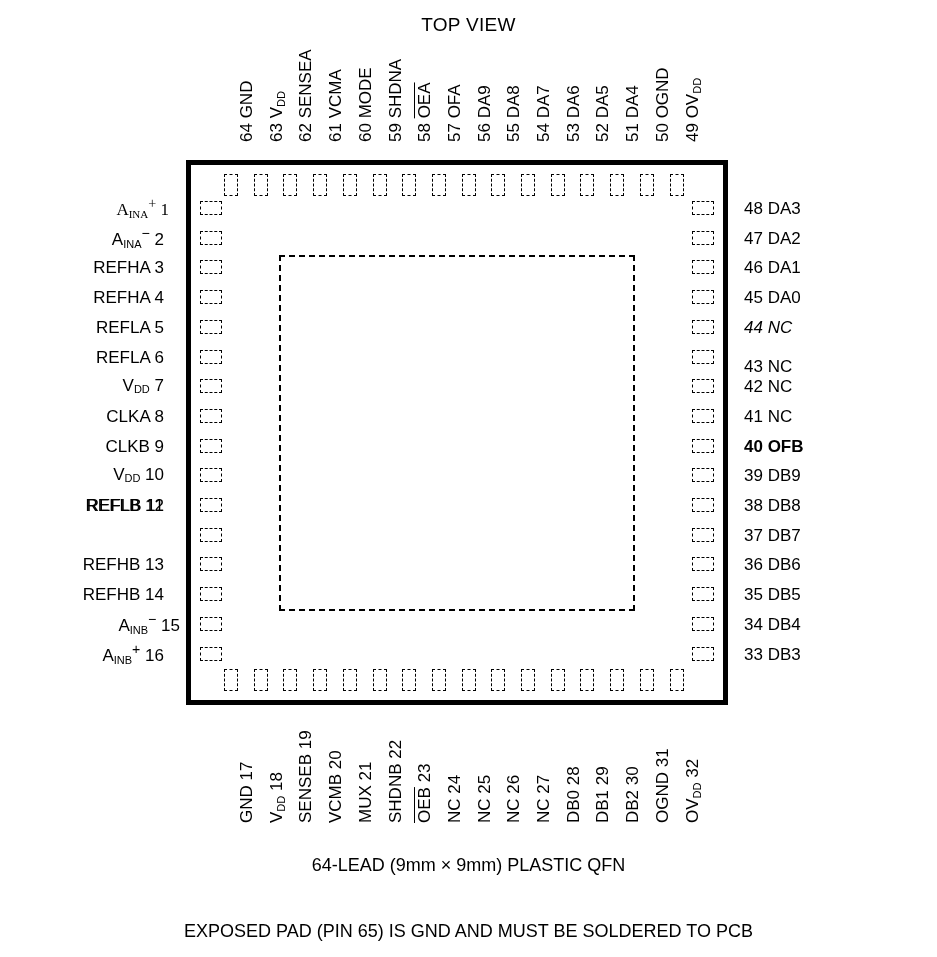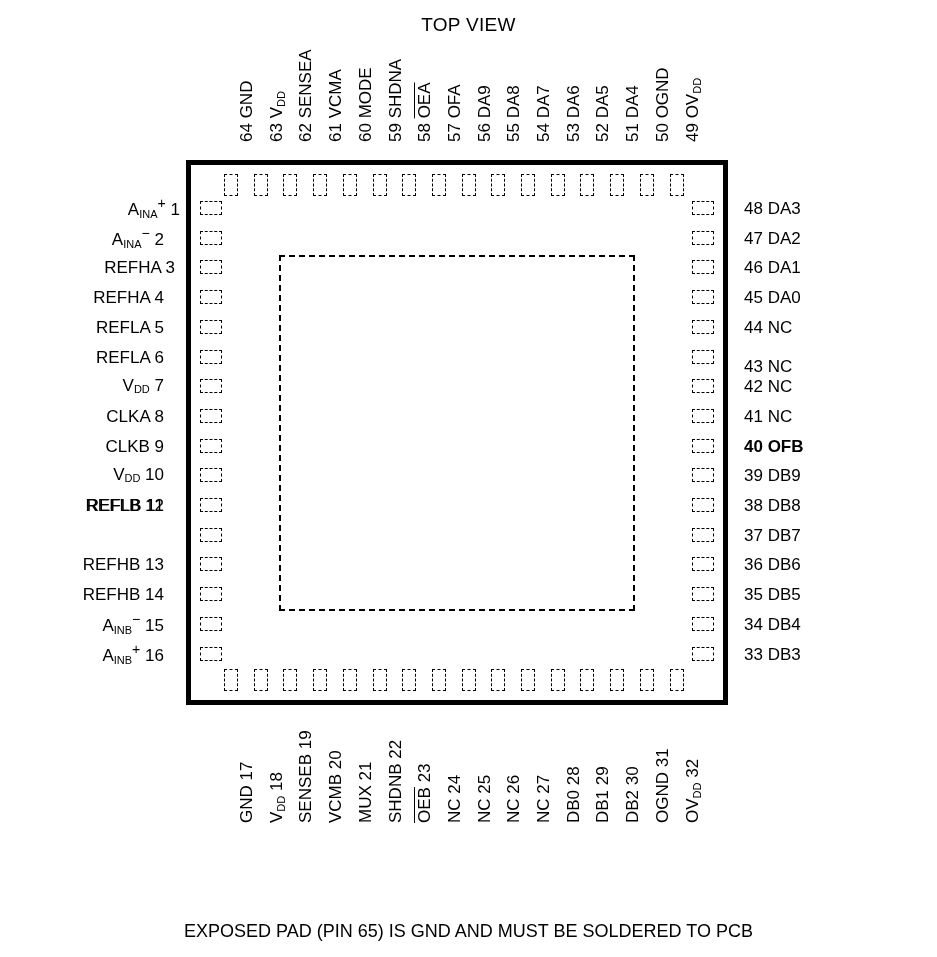--- a/index.html
+++ b/index.html
@@ -104,41 +104,41 @@
       <div class="pin v" style="left: 461.6px; top: 669px;"></div>
       <div class="pin v" style="left: 491.3px; top: 669px;"></div>
       <div class="pin v" style="left: 521px; top: 669px;"></div>
       <div class="pin v" style="left: 550.7px; top: 669px;"></div>
       <div class="pin v" style="left: 580.4px; top: 669px;"></div>
       <div class="pin v" style="left: 610.1px; top: 669px;"></div>
       <div class="pin v" style="left: 639.8px; top: 669px;"></div>
       <div class="pin v" style="left: 669.5px; top: 669px;"></div>
     </div>
   <div id="labels-layer">
-      <div class="lbl left" style="left: 16px; top: 208px; width: 164px;">A<sub>INA</sub><sup>+</sup> 1</div>
+      <div class="lbl left" style="left: 5px; top: 208px; width: 164px; font-family: Liberation Serif, serif;">A<sub>INA</sub><sup>+</sup> 1</div>
       <div class="lbl left" style="left: 0px; top: 237.7px; width: 164px;">A<sub>INA</sub><sup>−</sup> 2</div>
-      <div class="lbl left" style="left: 0px; top: 267.4px; width: 164px; margin-left: 11px;">REFHA 3</div>
+      <div class="lbl left" style="left: 0px; top: 267.4px; width: 164px;">REFHA 3</div>
       <div class="lbl left" style="left: 0px; top: 297.1px; width: 164px;">REFHA 4</div>
       <div class="lbl left" style="left: 0px; top: 326.8px; width: 164px;">REFLA 5</div>
       <div class="lbl left" style="left: 0px; top: 356.5px; width: 164px;">REFLA 6</div>
       <div class="lbl left" style="left: 0px; top: 386.2px; width: 164px;">V<sub>DD</sub> 7</div>
       <div class="lbl left" style="left: 0px; top: 415.9px; width: 164px;">CLKA 8</div>
       <div class="lbl left" style="left: 0px; top: 445.6px; width: 164px;">CLKB 9</div>
       <div class="lbl left" style="left: 0px; top: 475.3px; width: 164px;">V<sub>DD</sub> 10</div>
       <div class="lbl left" style="left: 0px; top: 505px; width: 164px;">REFLB 11</div>
       <div class="lbl left" style="left: 0px; top: 505px; width: 164px;">REFLB 12</div>
       <div class="lbl left" style="left: 0px; top: 564.4px; width: 164px;">REFHB 13</div>
       <div class="lbl left" style="left: 0px; top: 594.1px; width: 164px;">REFHB 14</div>
-      <div class="lbl left" style="left: 0px; top: 623.8px; width: 164px;">A<sub>INB</sub><sup>−</sup> 15</div>
+      <div class="lbl left" style="left: 16px; top: 623.8px; width: 164px;">A<sub>INB</sub><sup>−</sup> 15</div>
       <div class="lbl left" style="left: 0px; top: 653.5px; width: 164px;">A<sub>INB</sub><sup>+</sup> 16</div>
       <div class="lbl right" style="left: 744px; top: 208px;">48 DA3</div>
       <div class="lbl right" style="left: 744px; top: 237.7px;">47 DA2</div>
       <div class="lbl right" style="left: 744px; top: 267.4px;">46 DA1</div>
       <div class="lbl right" style="left: 744px; top: 297.1px;">45 DA0</div>
-      <div class="lbl right" style="left: 744px; top: 326.8px;">44 NC</div>
+      <div class="lbl right" style="left: 744px; top: 326.8px; font-style: italic;">44 NC</div>
       <div class="lbl right" style="left: 744px; top: 366px;">43 NC</div>
       <div class="lbl right" style="left: 744px; top: 386.2px;">42 NC</div>
       <div class="lbl right" style="left: 744px; top: 415.9px;">41 NC</div>
       <div class="lbl right" style="left: 744px; top: 445.6px; font-weight: bold;">40 OFB</div>
       <div class="lbl right" style="left: 744px; top: 475.3px;">39 DB9</div>
       <div class="lbl right" style="left: 744px; top: 505px;">38 DB8</div>
       <div class="lbl right" style="left: 744px; top: 534.7px;">37 DB7</div>
       <div class="lbl right" style="left: 744px; top: 564.4px;">36 DB6</div>
       <div class="lbl right" style="left: 744px; top: 594.1px;">35 DB5</div>
       <div class="lbl right" style="left: 744px; top: 623.8px;">34 DB4</div>
@@ -170,15 +170,16 @@
       <div class="vlabel" style="left: 475.6px; top: 823px;">NC 25</div>
       <div class="vlabel" style="left: 505.3px; top: 823px;">NC 26</div>
       <div class="vlabel" style="left: 535px; top: 823px;">NC 27</div>
       <div class="vlabel" style="left: 564.7px; top: 823px;">DB0 28</div>
       <div class="vlabel" style="left: 594.4px; top: 823px;">DB1 29</div>
       <div class="vlabel" style="left: 624.1px; top: 823px;">DB2 30</div>
       <div class="vlabel" style="left: 653.8px; top: 823px;">OGND 31</div>
       <div class="vlabel" style="left: 683.5px; top: 823px;">OV<sub>DD</sub> 32</div>
     </div>
 
+  <div class="footer f2">64-LEAD (9mm × 9mm) PLASTIC QFN</div>
   <div class="footer f4">EXPOSED PAD (PIN 65) IS GND AND MUST BE SOLDERED TO PCB</div>
 
 </div>
 
 </body></html>

